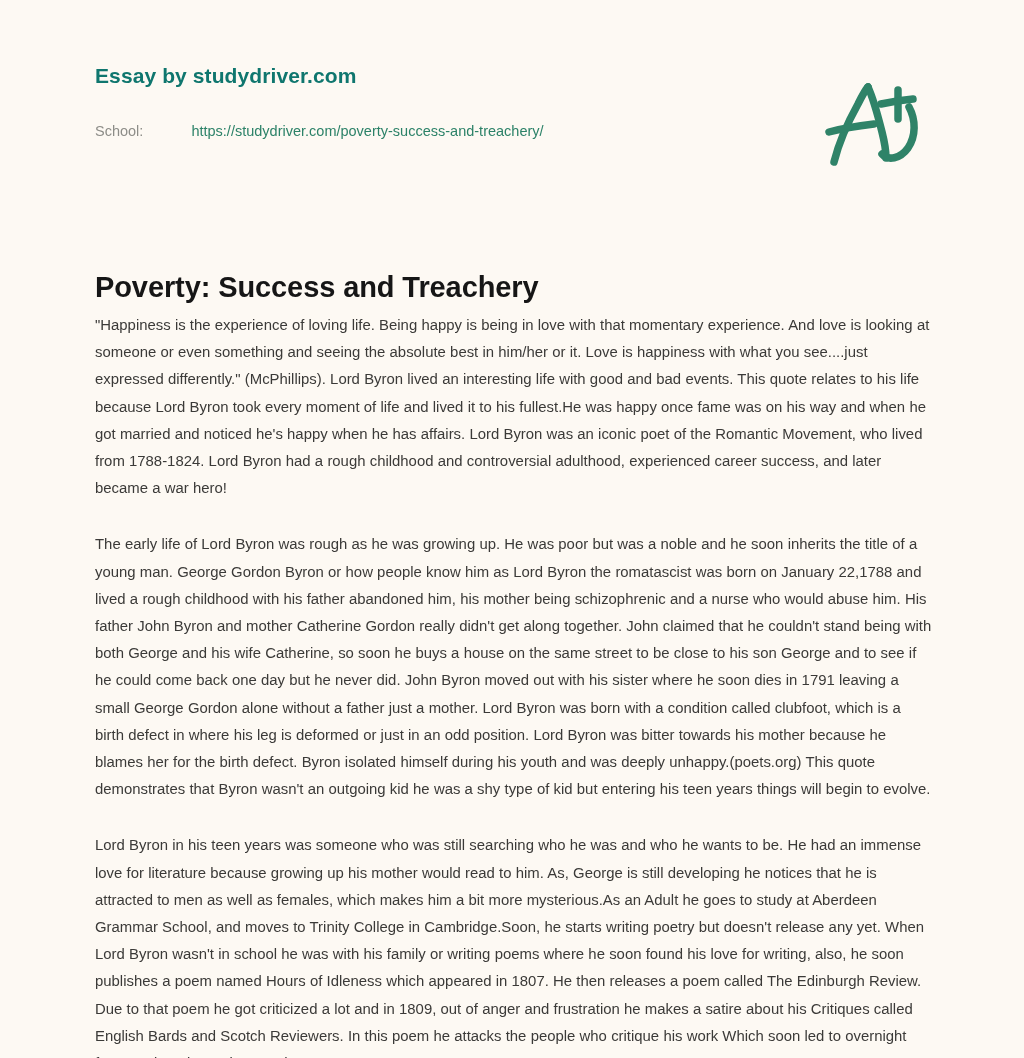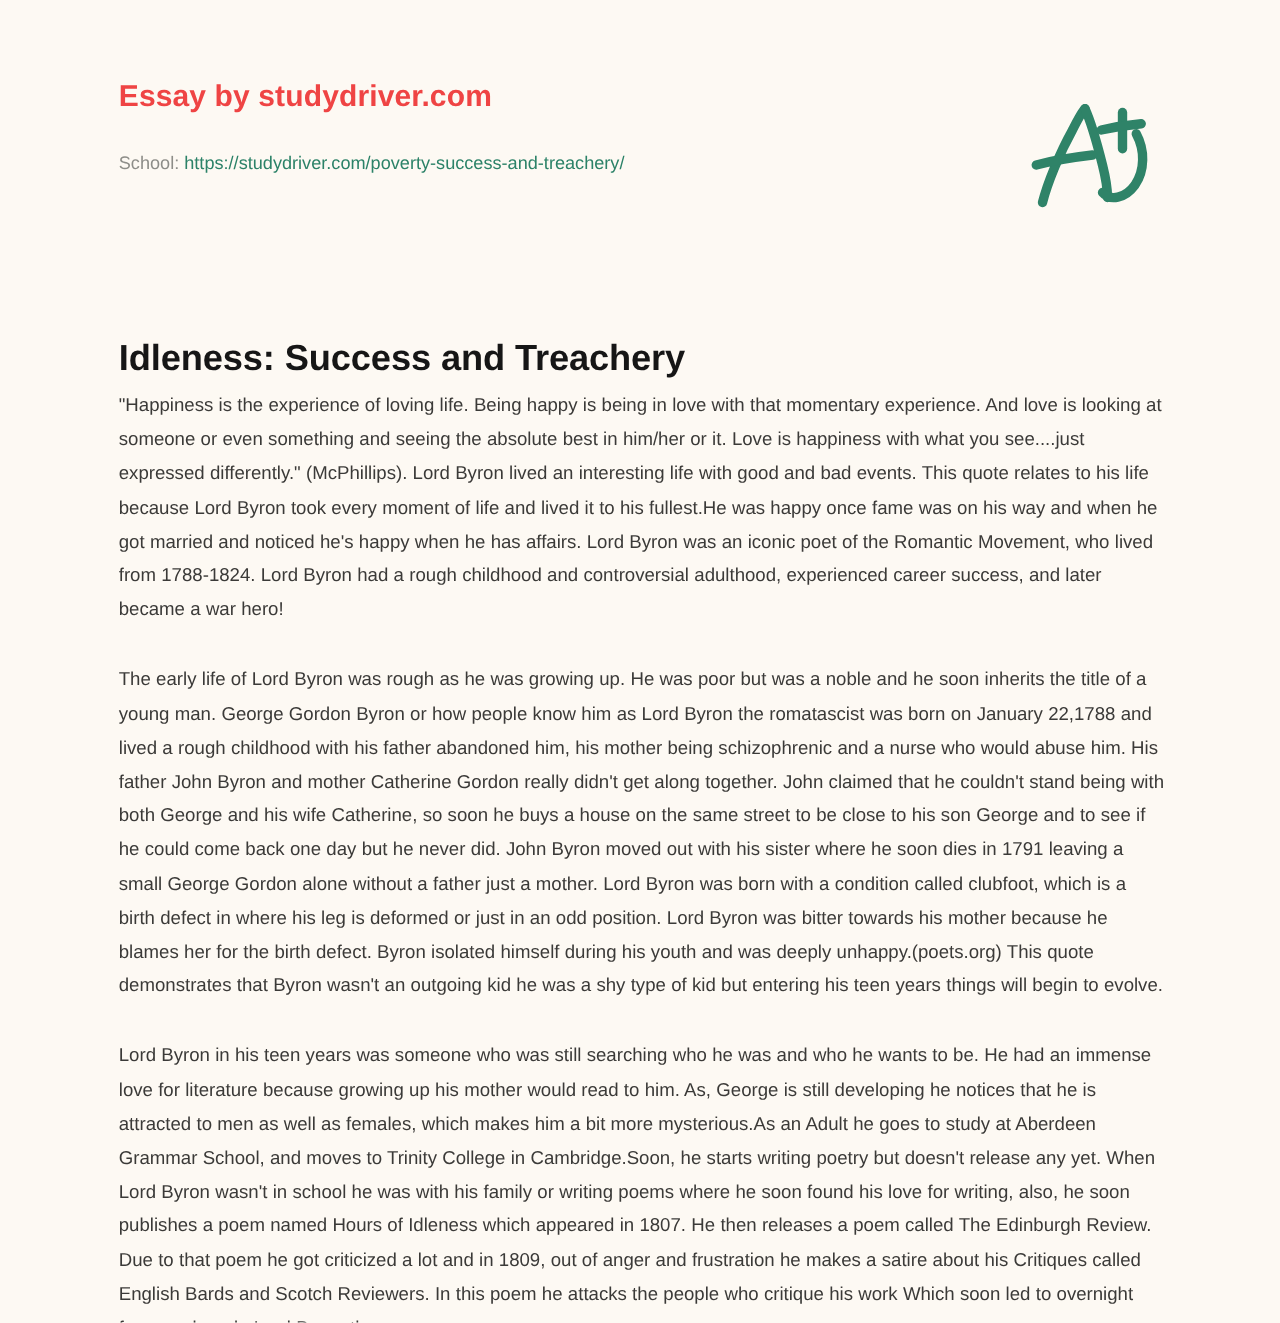--- a/index.html
+++ b/index.html
@@ -28,41 +28,42 @@
     left: 0;
     top: 0;
     width: 1024px;
     height: 200px;
   }
 
   .byline {
     position: absolute;
     left: 95px;
     top: 64px;
-    font-size: 24px;
+    font-size: 21px;
     font-weight: bold;
-    color: #ef4444;
+    color: #0f766e;
     letter-spacing: 0.1px;
     white-space: nowrap;
   }
 
   .source-line {
     position: absolute;
     left: 95px;
     top: 121px;
     font-size: 14.5px;
     white-space: nowrap;
     line-height: 20px;
   }
   .source-label {
     color: #8d8d88;
   }
   .source-url {
     color: #2c8268;
     text-decoration: none;
+    margin-left: 44px;
   }
 
   
   .logo {
     position: absolute;
     left: 812px;
     top: 62px;
     width: 128px;
     height: 115px;
   }
@@ -129,21 +130,21 @@
         <path d="M86 28 C86 38, 86 48, 86 57"></path>
 
         <path d="M69 42 C78 40, 90 38, 101 37"></path>
 
         <path d="M97 45 C104 58, 104 74, 96 86 C88 97, 76 99, 70 92"></path>
       </svg>
     </div>
 
   </div>
 
-  <h1 class="article-title">Idleness: Success and Treachery</h1>
+  <h1 class="article-title">Poverty: Success and Treachery</h1>
 
   <div class="article-body">
     <p>"Happiness is the experience of loving life. Being happy is being in love with that momentary experience. And love is looking at someone or even something and seeing the absolute best in him/her or it. Love is happiness with what you see....just expressed differently." (McPhillips). Lord Byron lived an interesting life with good and bad events. This quote relates to his life because Lord Byron took every moment of life and lived it to his fullest.He was happy once fame was on his way and when he got married and noticed he's happy when he has affairs. Lord Byron was an iconic poet of the Romantic Movement, who lived from 1788-1824. Lord Byron had a rough childhood and controversial adulthood, experienced career success, and later became a war hero!</p>
     <p>The early life of Lord Byron was rough as he was growing up. He was poor but was a noble and he soon inherits the title of a young man. George Gordon Byron or how people know him as Lord Byron the romatascist was born on January 22,1788 and lived a rough childhood with his father abandoned him, his mother being schizophrenic and a nurse who would abuse him. His father John Byron and mother Catherine Gordon really didn't get along together. John claimed that he couldn't stand being with both George and his wife Catherine, so soon he buys a house on the same street to be close to his son George and to see if he could come back one day but he never did. John Byron moved out with his sister where he soon dies in 1791 leaving a small George Gordon alone without a father just a mother. Lord Byron was born with a condition called clubfoot, which is a birth defect in where his leg is deformed or just in an odd position. Lord Byron was bitter towards his mother because he blames her for the birth defect. Byron isolated himself during his youth and was deeply unhappy.(poets.org) This quote demonstrates that Byron wasn't an outgoing kid he was a shy type of kid but entering his teen years things will begin to evolve.</p>
     <p>Lord Byron in his teen years was someone who was still searching who he was and who he wants to be. He had an immense love for literature because growing up his mother would read to him. As, George is still developing he notices that he is attracted to men as well as females, which makes him a bit more mysterious.As an Adult he goes to study at Aberdeen Grammar School, and moves to Trinity College in Cambridge.Soon, he starts writing poetry but doesn't release any yet. When Lord Byron wasn't in school he was with his family or writing poems where he soon found his love for writing, also, he soon publishes a poem named Hours of Idleness which appeared in 1807. He then releases a poem called The Edinburgh Review. Due to that poem he got criticized a lot and in 1809, out of anger and frustration he makes a satire about his Critiques called English Bards and Scotch Reviewers. In this poem he attacks the people who critique his work Which soon led to overnight fame and made Lord Byron the</p>
   </div>
 
 </div>
 
 </body></html>

